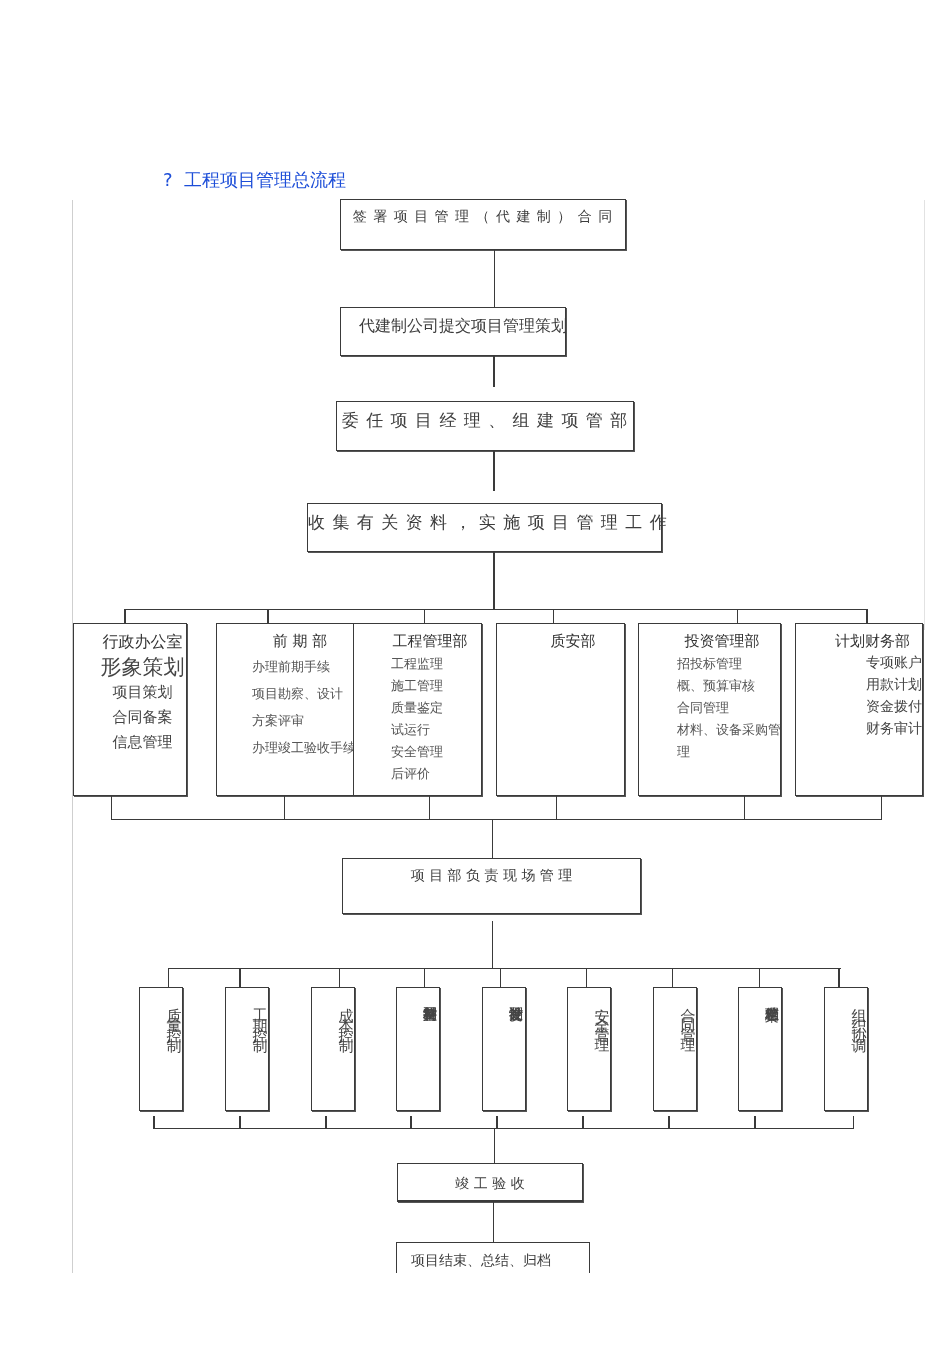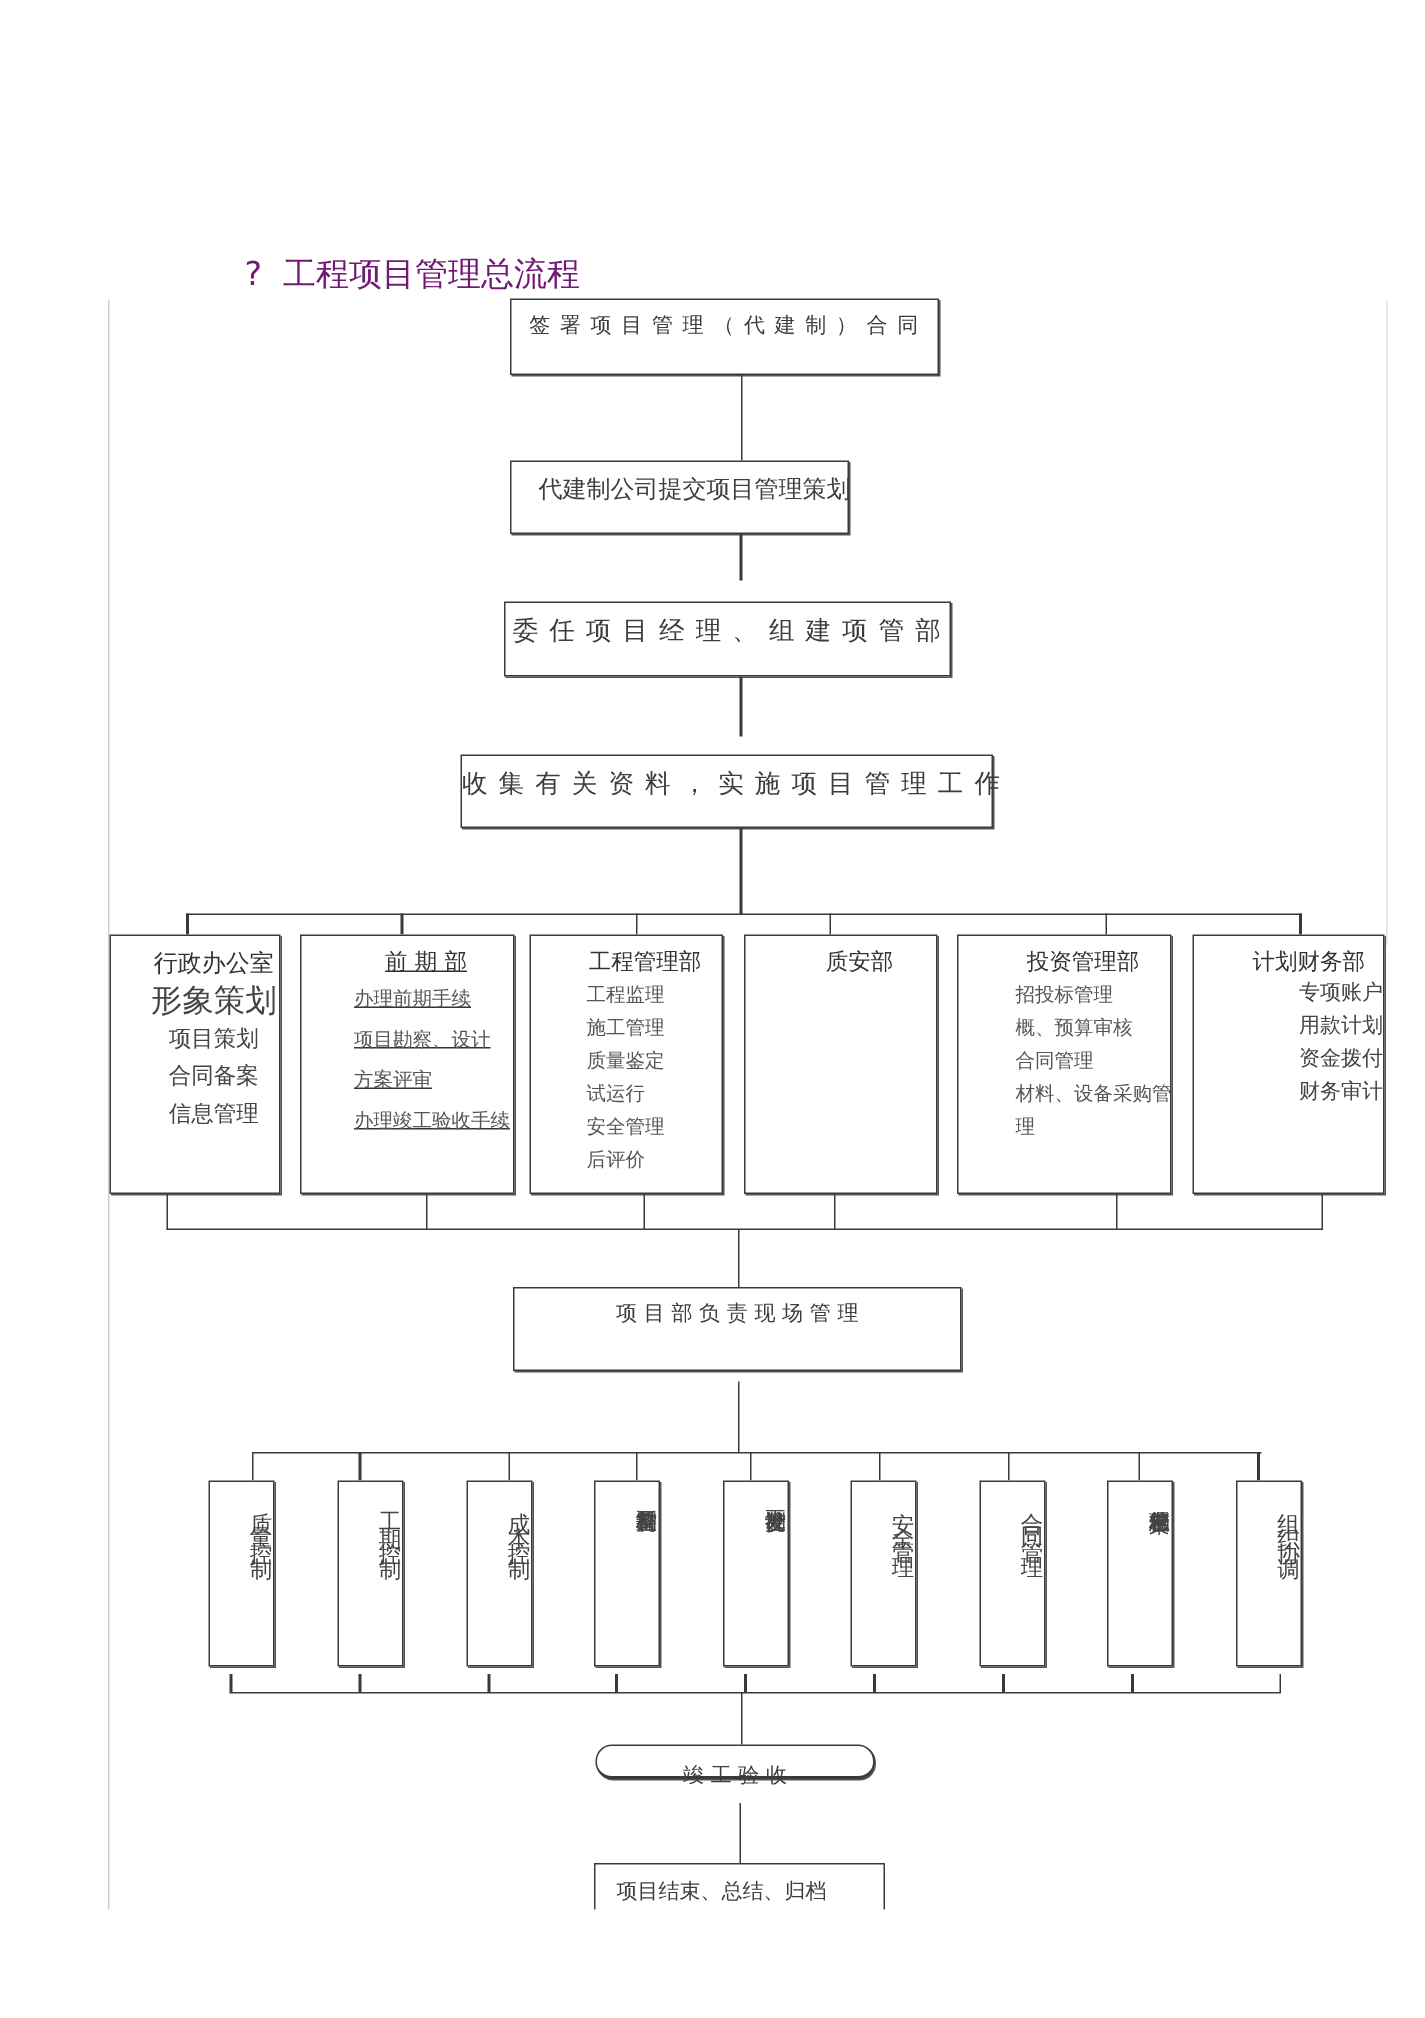--- a/index.html
+++ b/index.html
@@ -2,21 +2,21 @@
 <html><head>
   <meta charset="utf-8">
   <style>
     html, body { margin: 0; padding: 0; background: #ffffff; }
     body { width: 950px; height: 1345px; position: relative; overflow: hidden;
            font-family: "DejaVu Serif", "Liberation Serif", serif; color: #333; }
     .abs { position: absolute; box-sizing: border-box; }
     .frame-l { left: 72px; top: 200px; width: 1px; height: 1073px; background: #cfcfcf; }
     .frame-r { left: 924px; top: 200px; width: 1px; height: 430px; background: #e2e2e2; }
     .title { left: 163px; top: 168px; font-family: "DejaVu Sans", "Liberation Sans", sans-serif;
-             font-size: 22px; color: #701a75; white-space: nowrap; }
+             font-size: 18px; color: #1d4ed8; white-space: nowrap; }
     .box { border: 1.6px solid #3a3a3a; background: #fff; box-shadow: 1px 1px 0 #555; padding-left: 25px; }
     .box-text { position: absolute; left: 0; right: 0; text-align: center; white-space: nowrap; color: #3d3d3d; }
     .hl { height: 0; border-top: 1.6px solid #3a3a3a; }
     .vl { width: 0; border-left: 1.6px solid #3a3a3a; }
     .thick { border-left-width: 2.4px; }
     .dept .dtitle { text-align: center; font-size: 15px; margin-top: 8px; color: #333; white-space: nowrap; }
     .dept .ditem { font-size: 13px; line-height: 22px; color: #555; white-space: nowrap; }
     .ctrl { display: flex; flex-direction: column; align-items: center; justify-content: flex-start; }
     .ctrl .vtext { writing-mode: vertical-rl; text-orientation: upright; font-size: 15px; color: #444; margin-top: 8px; }
     .ctrl .vtext.spaced { letter-spacing: 10px; }
@@ -64,21 +64,21 @@
 <div class="abs box dept" style="left:73px; top:623px; width:114px; height:173px;">
   <div class="dtitle" style="font-size:16px;">行政办公室</div>
   <div style="text-align:center; margin-top:2px;">
     <div class="ditem" style="font-size:21px; line-height:25px; color:#444;">形象策划</div>
     <div class="ditem" style="font-size:15px; line-height:25px; color:#444;">项目策划</div>
     <div class="ditem" style="font-size:15px; line-height:25px; color:#444;">合同备案</div>
     <div class="ditem" style="font-size:15px; line-height:25px; color:#444;">信息管理</div>
   </div>
 </div>
 
-<div class="abs box dept" style="left:200px; top:623px; width:143px; height:173px;text-decoration:underline;">
+<div class="abs box dept" style="left:216px; top:623px; width:143px; height:173px;">
   <div class="dtitle">前 期 部</div>
   <div style="padding-left:10px; margin-top:2px;">
     <div class="ditem" style="line-height:27px;">办理前期手续</div>
     <div class="ditem" style="line-height:27px;">项目勘察、设计</div>
     <div class="ditem" style="line-height:27px;">方案评审</div>
     <div class="ditem" style="line-height:27px;">办理竣工验收手续</div>
   </div>
 </div>
 
 <div class="abs box dept" style="left:353px; top:623px; width:129px; height:173px;">
@@ -176,21 +176,21 @@
 <div class="abs vl thick" style="left:325px; top:1116px; height:12px;"></div>
 <div class="abs vl thick" style="left:410px; top:1116px; height:12px;"></div>
 <div class="abs vl thick" style="left:496px; top:1116px; height:12px;"></div>
 <div class="abs vl thick" style="left:582px; top:1116px; height:12px;"></div>
 <div class="abs vl thick" style="left:668px; top:1116px; height:12px;"></div>
 <div class="abs vl thick" style="left:754px; top:1116px; height:12px;"></div>
 <div class="abs vl" style="left:853px; top:1116px; height:12px;"></div>
 <div class="abs hl" style="left:153px; top:1128px; width:701px;"></div>
 <div class="abs vl" style="left:494px; top:1128px; height:35px;"></div>
 
-<div class="abs box" style="left:397px; top:1163px; width:186px; height:23px; border-bottom-width:2.4px;border-radius:11px;">
+<div class="abs box" style="left:397px; top:1163px; width:186px; height:39px; border-bottom-width:2.4px;">
   <div class="box-text" style="top:11px; font-size:14px;">竣  工  验  收</div>
 </div>
 <div class="abs vl" style="left:493px; top:1202px; height:40px;"></div>
 
 <div class="abs box" style="left:396px; top:1242px; width:194px; height:50px; border-bottom:none; box-shadow:none;">
   <div class="box-text" style="top:9px; font-size:14px; left:14px; text-align:left;">项目结束、总结、归档</div>
 </div>
 <div class="abs" style="left:0; top:1273px; width:950px; height:72px; background:#fff;"></div>
 
 </body></html>

